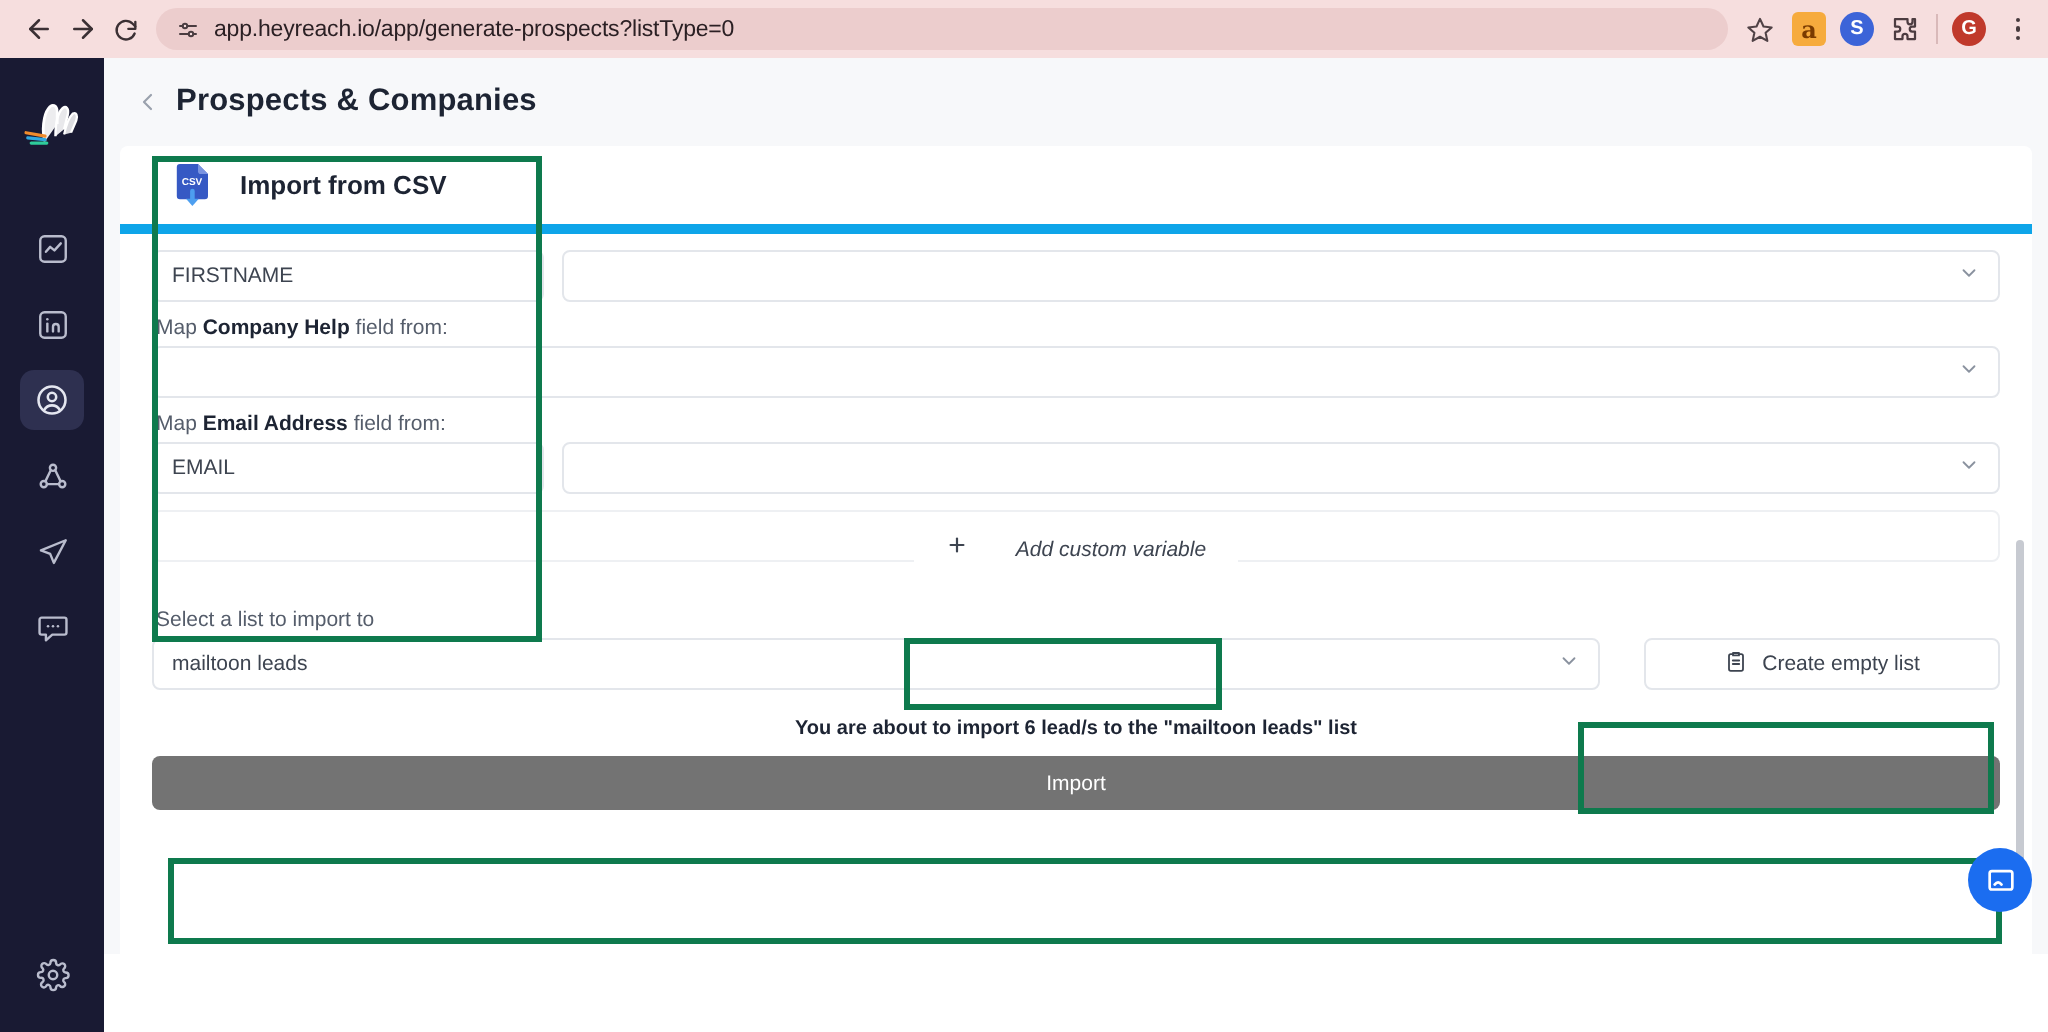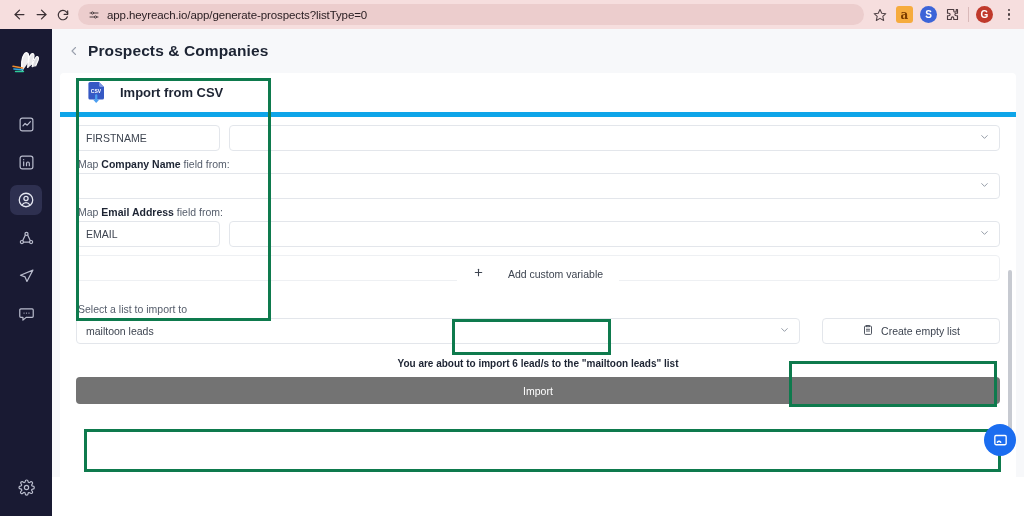--- a/index.html
+++ b/index.html
@@ -135,42 +135,42 @@
   .sel {
     height: 26px; border: 1px solid #e3e6eb; border-radius: 4px;
     background: #fff; display: flex; align-items: center;
     padding: 0 9px; font-size: 10.5px; color: #3d4450;
     position: relative;
   }
   .sel .chev {
     position: absolute; right: 9px; top: 50%;
     transform: translateY(-50%); color: #8a929f;
   }
-  .sel-left { width: 144px; }
+  .sel-left { width: 196px; }
   .sel-mid  { flex: 1 1 auto; }
   .sel-small { width: 218px; }
   .txt-input {
     height: 26px; border: 1px solid #e3e6eb; border-radius: 4px;
     background: #fff; display: flex; align-items: center;
     padding: 0 9px; font-size: 10.5px; color: #3d4450;
     flex: 1 1 auto;
   }
   .remove-x {
     width: 20px; color: #e8533f; font-size: 15px; flex: none;
     display: flex; align-items: center; justify-content: center;
   }
 
   .row-blank { height: 26px; border: 1px solid #eef0f3; border-radius: 4px;
                background: #fff; margin-top: 8px; }
 
   .add-var-wrap { display: flex; justify-content: center; margin-top: -20px; }
   .add-var-btn {
     display: flex; align-items: flex-end; gap: 24px;
     font-size: 10.5px; color: #3d4450;
-    padding: 6px 16px; background: #fff;
+    padding: 6px 16px; background: #fff; font-style: italic;
   }
 
   .list-section { padding: 0 16px; margin-top: 10px; display: flex;
                   align-items: flex-end; gap: 22px; }
   .list-left { flex: 1 1 auto; }
   .create-list-btn {
     height: 26px; border: 1px solid #e3e6eb; border-radius: 4px;
     background: #fff; display: flex; align-items: center;
     justify-content: center; gap: 7px; width: 178px;
     font-size: 10.5px; color: #3d4450;
@@ -379,21 +379,21 @@
               <svg width="11" height="11" viewBox="0 0 24 24" fill="none" stroke="currentColor" stroke-width="2" stroke-linecap="round" stroke-linejoin="round">
                   <polyline points="6 9 12 15 18 9"></polyline>
                 </svg>
             </span>
           </div>
         </div>
       </div>
 
       <div class="form-row">
         <div class="field-label">
-          <span>Map </span><b>Company Name</b><span> field from:</span>
+          <span>Map </span><b>Company Help</b><span> field from:</span>
         </div>
         <div class="row-flex">
           <div class="sel sel-mid">
             <span class="chev">
               <svg width="11" height="11" viewBox="0 0 24 24" fill="none" stroke="currentColor" stroke-width="2" stroke-linecap="round" stroke-linejoin="round">
                   <polyline points="6 9 12 15 18 9"></polyline>
                 </svg>
             </span>
           </div>
         </div>

